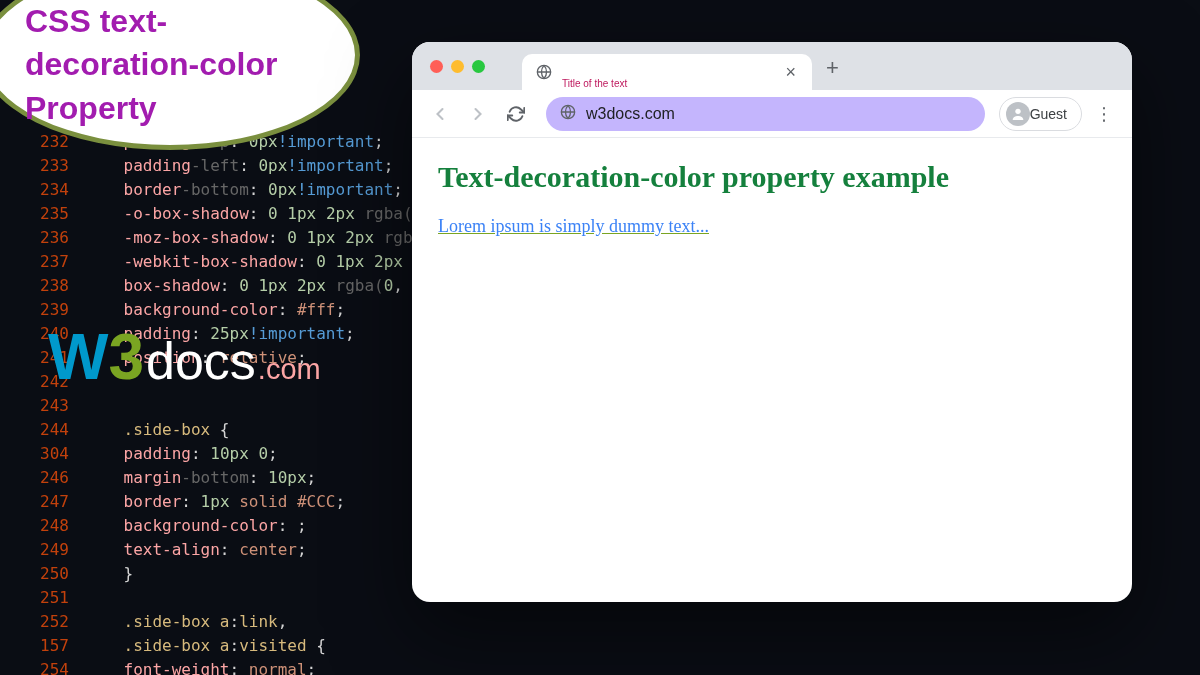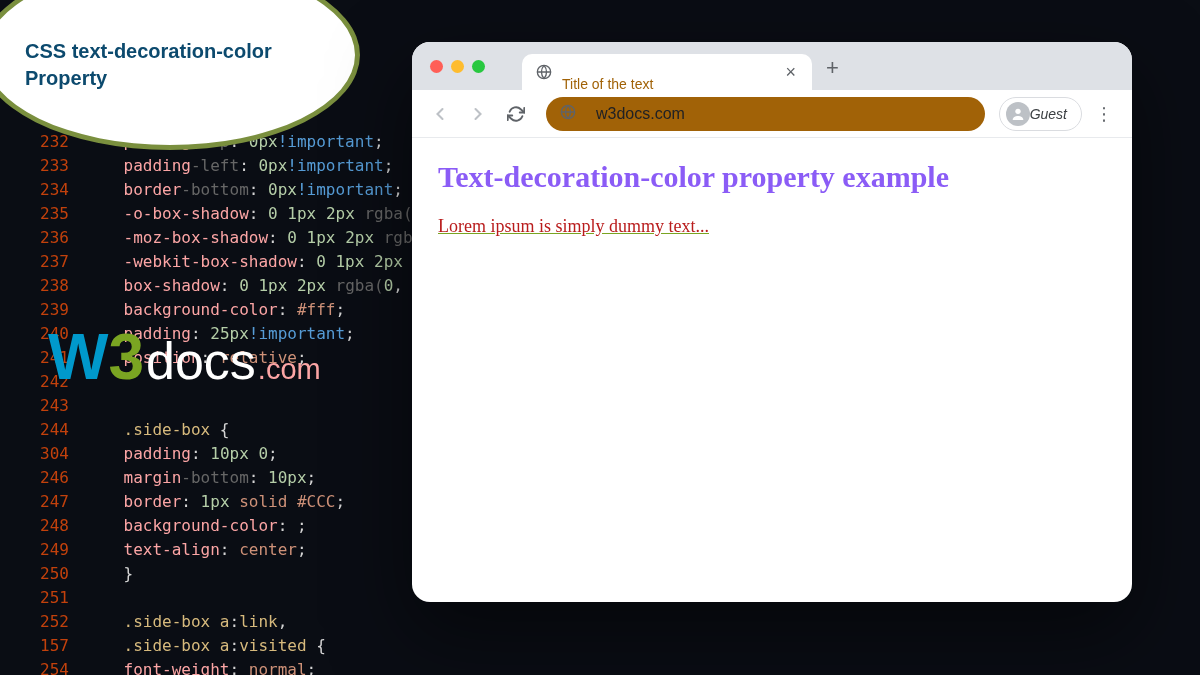--- a/index.html
+++ b/index.html
@@ -42,23 +42,23 @@
       background: #fff;
       border: 5px solid #7a8f3e;
       border-radius: 50%;
       display: flex;
       align-items: center;
       justify-content: center;
       padding: 40px 30px 20px 40px;
       z-index: 5;
     }
     .speech-bubble-text {
-      font-size: 20px;
+      font-size: 32px;
       font-weight: 700;
-      color: #0c4a6e;
+      color: #a21caf;
       line-height: 1.35;
     }
 
     
     .logo {
       position: absolute;
       left: 48px;
       top: 320px;
       z-index: 4;
       display: flex;
@@ -153,22 +153,22 @@
       position: relative;
     }
     .tab-favicon {
       width: 16px;
       height: 16px;
       display: flex;
       align-items: center;
       justify-content: center;
     }
     .tab-title {
-      font-size: 14px;
-      color: #a16207;
+      font-size: 10px;
+      color: #be185d;
       flex: 1;
       white-space: nowrap;
       overflow: hidden;
       margin-top: 23px;
     }
     .tab-close {
       font-size: 18px;
       color: #5f6368;
       padding: 0 2px;
       cursor: pointer;
@@ -199,44 +199,43 @@
       justify-content: center;
       color: #5f6368;
       font-size: 20px;
       border-radius: 50%;
       cursor: pointer;
     }
     .nav-btn.disabled { color: #bdc1c6; }
     .address-bar {
       flex: 1;
       height: 34px;
-      background: #a16207;
+      background: #c4b5fd;
       border-radius: 17px;
       display: flex;
       align-items: center;
       padding: 0 14px;
-      gap: 20px;
+      gap: 10px;
       margin: 0 8px;
     }
     .address-bar .site-icon { color: #5f6368; }
     .address-bar .url {
       font-size: 16px;
       color: #202124;
     }
     .guest-pill {
       height: 34px;
       background: #fff;
       border: 1px solid #dadce0;
       border-radius: 17px;
       display: flex;
       align-items: center;
       gap: 0;
       padding: 0 14px 0 6px;
       cursor: pointer;
-      font-style: italic;
     }
     .guest-avatar {
       width: 24px;
       height: 24px;
       background: #bdc1c6;
       border-radius: 50%;
       display: flex;
       align-items: center;
       justify-content: center;
     }
@@ -252,26 +251,26 @@
       cursor: pointer;
     }
 
     .viewport {
       padding: 22px 26px;
       font-family: Georgia, 'Times New Roman', serif;
     }
     .viewport h2 {
       font-size: 30px;
       font-weight: 700;
-      color: #8b5cf6;
+      color: #15803d;
       margin-bottom: 22px;
     }
     .viewport p {
       font-size: 18px;
-      color: #b91c1c;
+      color: #3b82f6;
       text-decoration: underline;
       text-decoration-color: #7aa422;
       display: inline-block;
     }
 
     
     .globe-icon svg { width: 16px; height: 16px; }
   </style>
 </head>
 <body>

